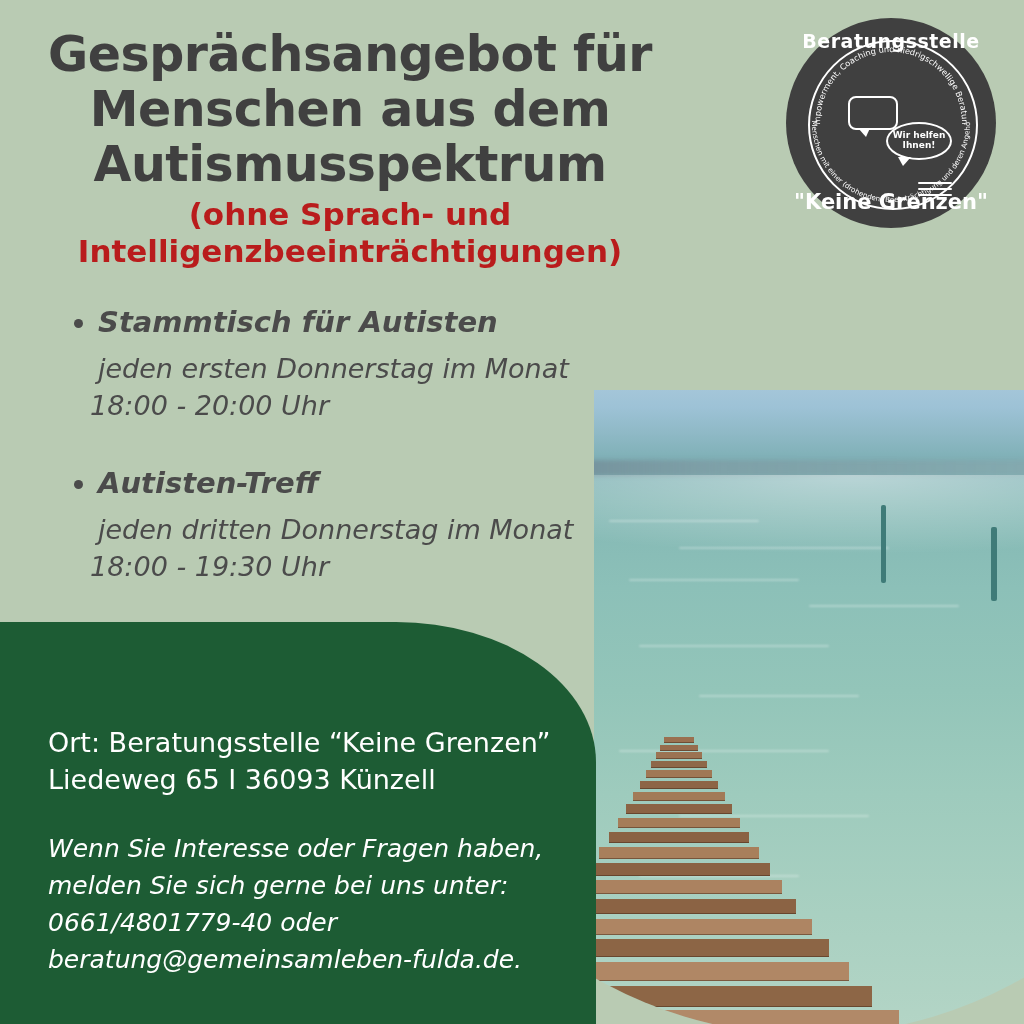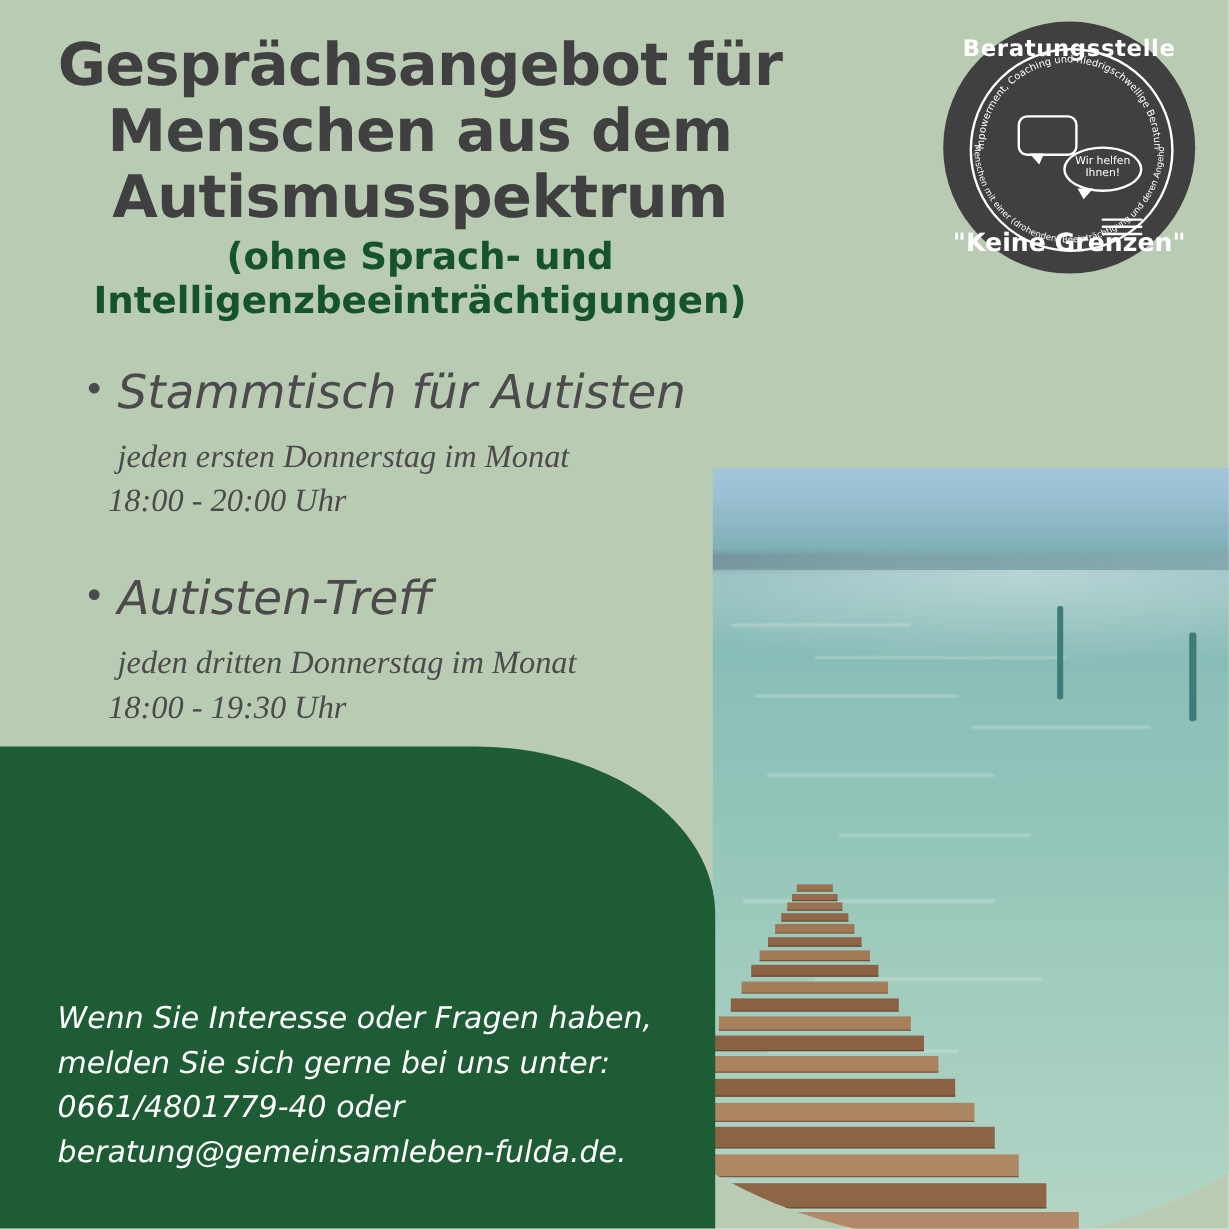--- a/index.html
+++ b/index.html
@@ -132,58 +132,57 @@
     font-size: 49px;
     line-height: 1.12;
     letter-spacing: -0.5px;
   }
   .subhead {
     position: absolute;
     left: 0;
     top: 196px;
     width: 700px;
     text-align: center;
-    color: #14532d;
+    color: #b91c1c;
     font-weight: bold;
     font-size: 31px;
     line-height: 1.2;
   }
 
   .bullets {
     position: absolute;
     left: 68px;
     top: 305px;
     width: 620px;
     color: #4b4b4b;
   }
   .bullet-block { margin-bottom: 42px; }
   .bullet-title {
     position: relative;
-    font-size: 39px;
-    font-weight: normal;
+    font-size: 29px;
+    font-weight: bold;
     font-style: italic;
     padding-left: 30px;
     margin-bottom: 12px;
   }
   .bullet-title::before {
     content: "";
     position: absolute;
     left: 6px;
     top: 14px;
     width: 9px;
     height: 9px;
     background: #4b4b4b;
     border-radius: 50%;
   }
   .bullet-line {
     font-size: 27px;
     font-style: italic;
     line-height: 1.36;
     padding-left: 30px;
-    font-family: Liberation Serif, serif;
   }
   .bullet-line.indent-less { padding-left: 22px; }
 
   .panel-text {
     position: absolute;
     left: 48px;
     bottom: 0;
     width: 520px;
     color: #ffffff;
   }
@@ -266,20 +265,21 @@
     width: 62px;
     height: 34px;
     border: 2px solid #ffffff;
     border-radius: 50%;
     display: flex;
     align-items: center;
     justify-content: center;
     font-size: 9px;
     text-align: center;
     line-height: 1.1;
+    font-weight: bold;
   }
   .logo-bubble-b::after {
     content: "";
     position: absolute;
     left: 10px;
     bottom: -8px;
     width: 0; height: 0;
     border-left: 5px solid transparent;
     border-right: 8px solid transparent;
     border-top: 9px solid #ffffff;
@@ -340,20 +340,24 @@
         <div class="plank" style="bottom:78px;  width:300px; height:17px; background:#8c6545;"></div>
         <div class="plank" style="bottom:54px;  width:340px; height:18px; background:#b08765;"></div>
         <div class="plank" style="bottom:28px;  width:386px; height:20px; background:#8d6646;"></div>
         <div class="plank" style="bottom:0px;   width:440px; height:24px; background:#b18968;"></div>
       </div>
     </div>
   </div>
 
   <div class="green-panel">
     <div class="panel-text" style="bottom:46px;">
+      <div class="addr">
+        <div>Ort: Beratungsstelle “Keine Grenzen”</div>
+        <div>Liedeweg 65 I 36093 Künzell</div>
+      </div>
       <div class="contact">
         <div>Wenn Sie Interesse oder Fragen haben,</div>
         <div>melden Sie sich gerne bei uns unter:</div>
         <div>0661/4801779-40 oder</div>
         <div>beratung@gemeinsamleben-fulda.de.</div>
       </div>
     </div>
   </div>
 
   <div class="headline">

